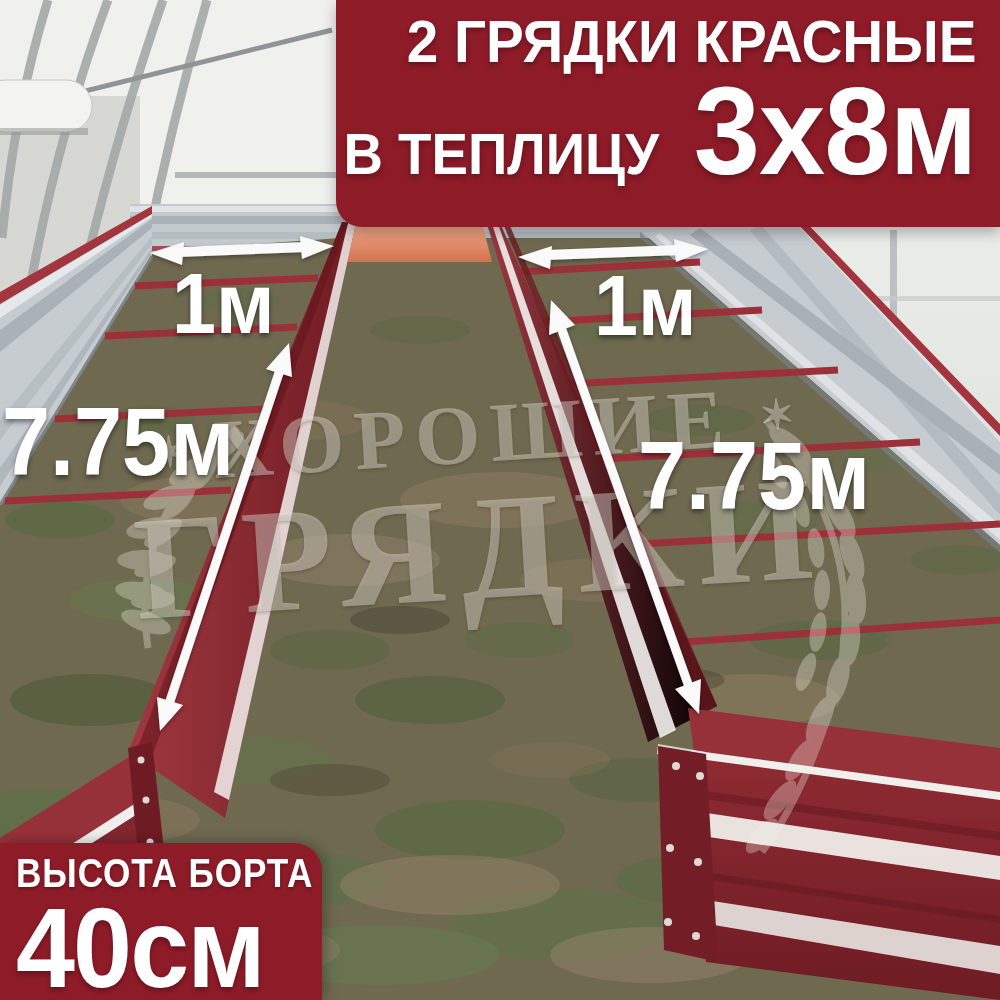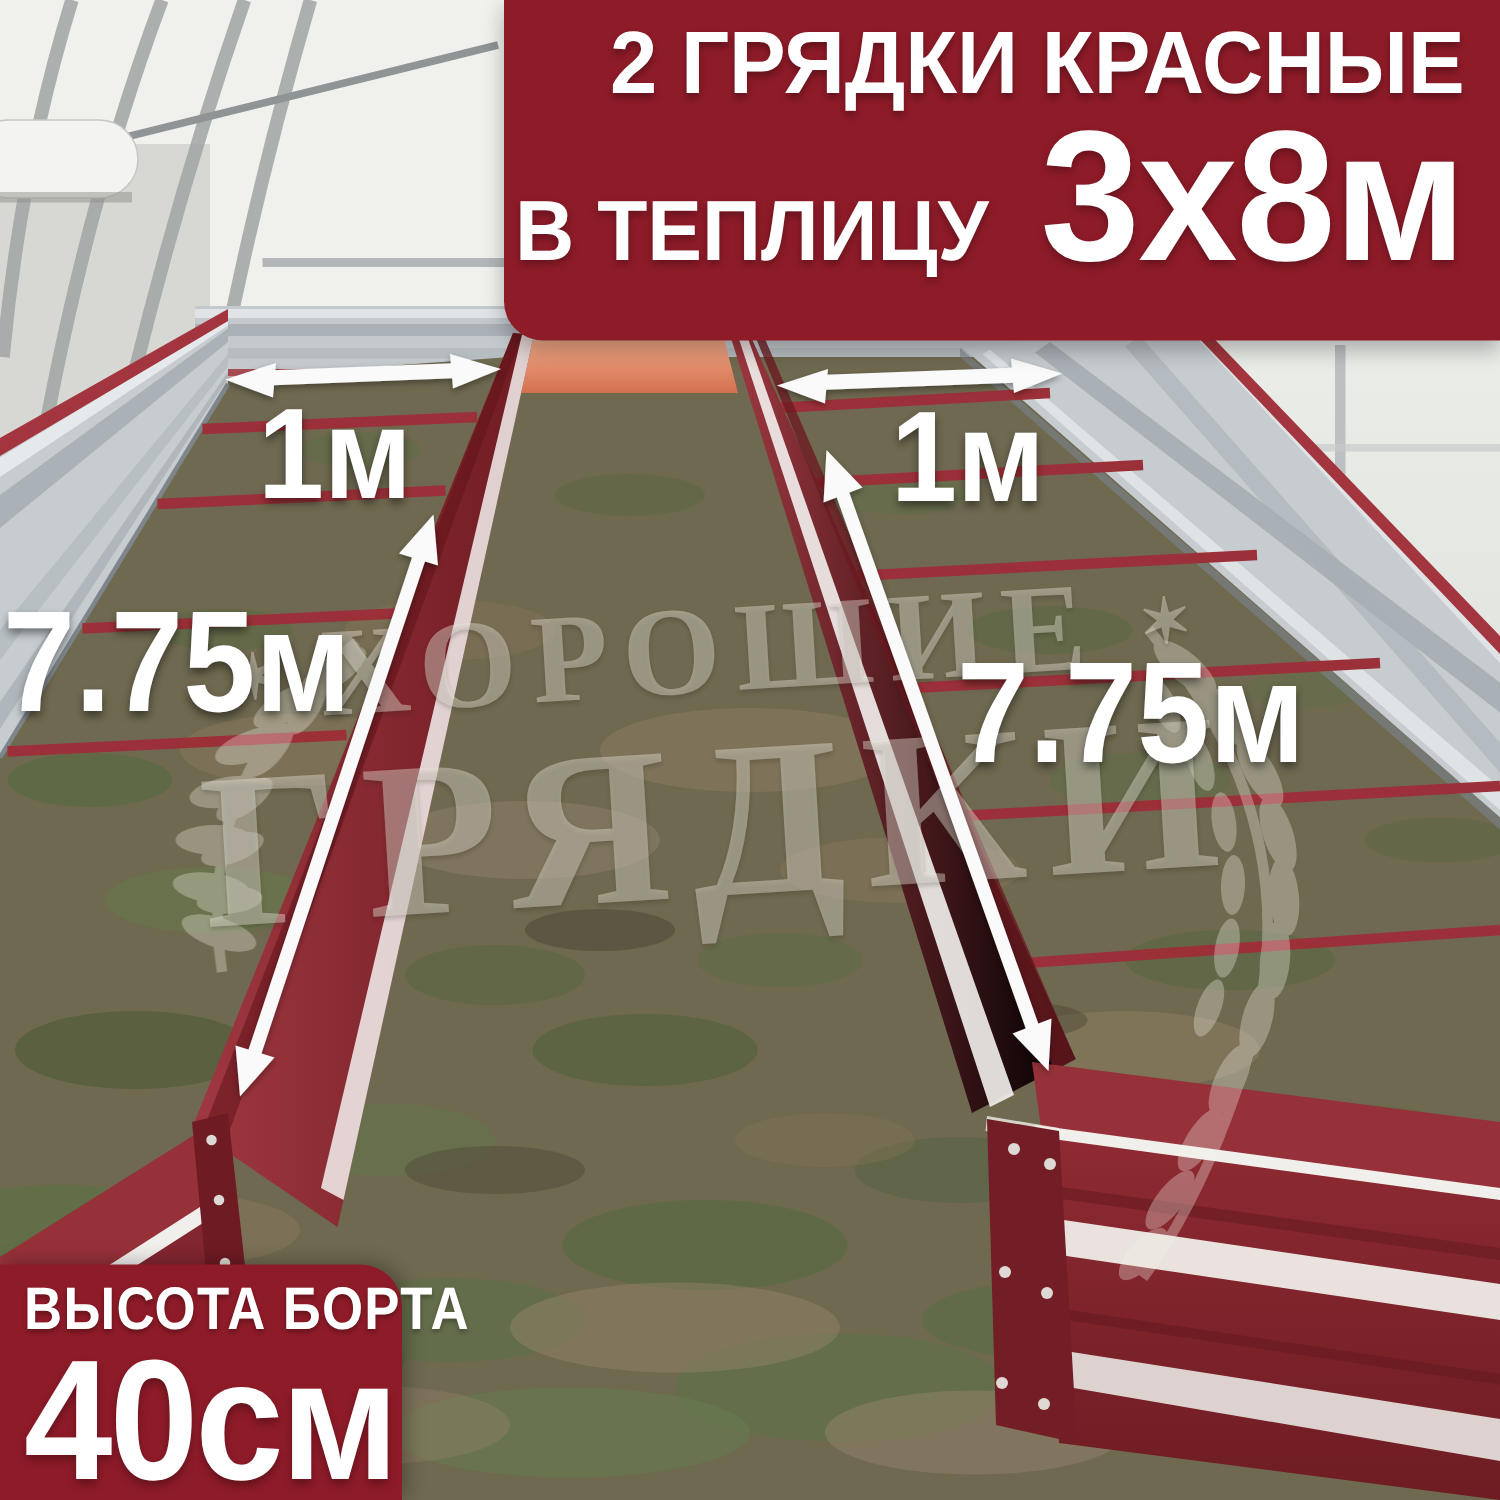--- a/index.html
+++ b/index.html
@@ -35,21 +35,21 @@
     display:flex;flex-direction:column;align-items:flex-end;
     padding:12px 24px 0 0;box-sizing:border-box;color:#fff;}
   .bt-line1{font-weight:700;font-size:59px;line-height:1.02;white-space:nowrap;
     transform:scaleX(.96);transform-origin:right;letter-spacing:0;
     text-shadow:0 3px 5px rgba(0,0,0,.3);}
   .bt-line2{display:flex;align-items:baseline;gap:36px;margin-top:4px;
     transform:scaleX(.96);transform-origin:right;text-shadow:0 3px 6px rgba(0,0,0,.3);}
   .bt-small{font-weight:700;font-size:57px;line-height:1;white-space:nowrap;}
   .bt-big  {font-weight:700;font-size:124px;line-height:.9;white-space:nowrap;letter-spacing:-1px;}
 
-  .banner-bottom{position:absolute;left:0;top:843px;width:268px;height:157px;z-index:5;
+  .banner-bottom{position:absolute;left:0;top:843px;width:322px;height:157px;z-index:5;
     background:#8e1b28;border-radius:0 28px 0 0;
     box-shadow:4px -2px 12px rgba(0,0,0,.25);
     padding:9px 0 0 16px;box-sizing:border-box;color:#fff;}
   .bb-line1{font-weight:700;font-size:40px;line-height:1.05;white-space:nowrap;
     transform:scaleX(.88);transform-origin:left;letter-spacing:1px;
     text-shadow:0 2px 4px rgba(0,0,0,.3);}
   .bb-line2{font-weight:700;font-size:114px;line-height:.92;white-space:nowrap;
     transform:scaleX(.93);transform-origin:left;letter-spacing:-2px;margin-top:2px;
     text-shadow:0 3px 6px rgba(0,0,0,.3);}
 </style>

